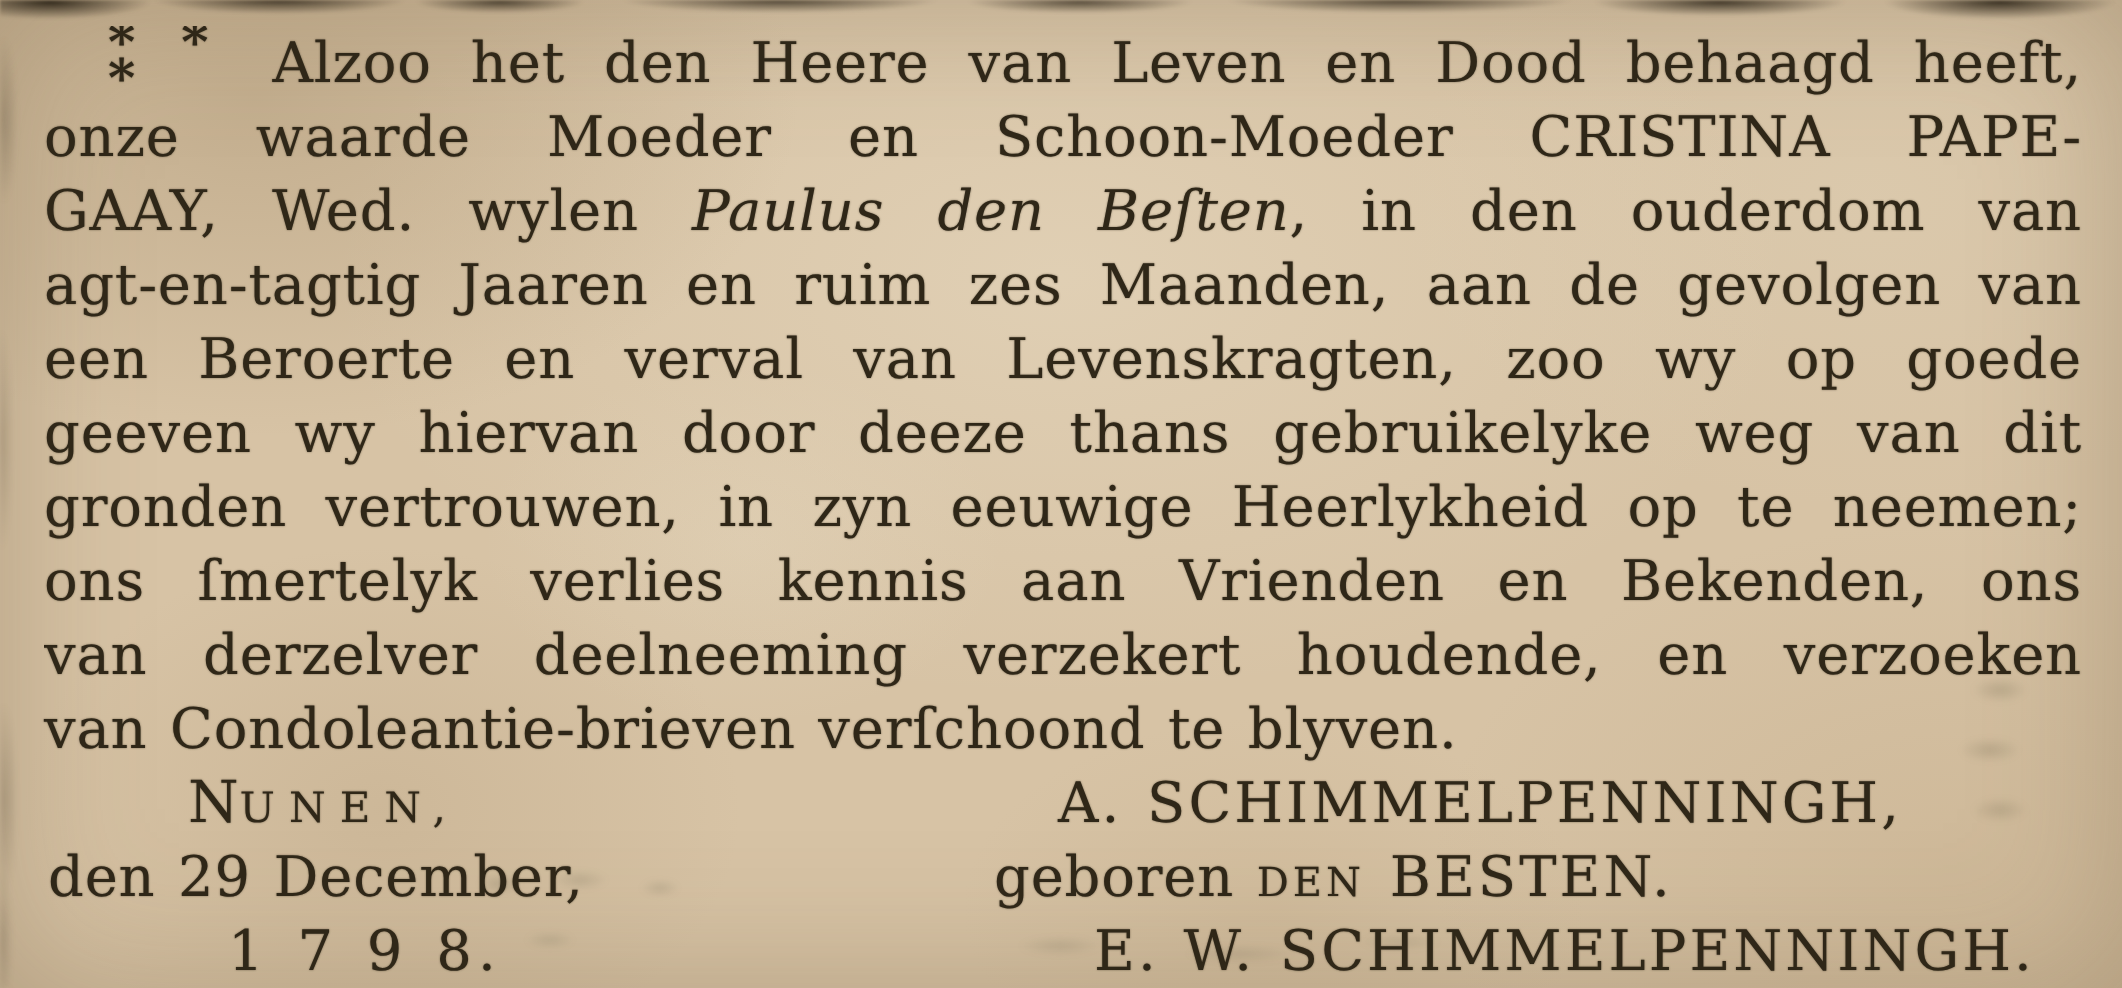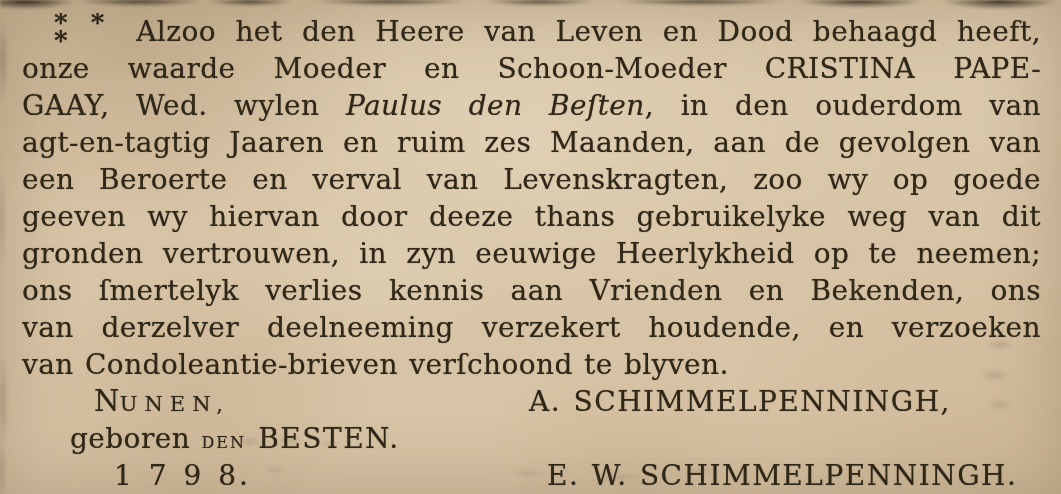--- a/index.html
+++ b/index.html
@@ -111,21 +111,21 @@
   .indent-nunen    { padding-left: 72px; }
   .indent-date     { padding-left: 2px; }
   .indent-year     { padding-left: 92px; letter-spacing: 3px; }
   .indent-name1    { padding-left: 10px; }
   .indent-born     { padding-left: 48px; }
   .indent-name2    { padding-left: 8px; }
 
   .caps-name { letter-spacing: 1.5px; }
   .place-initial { font-size: 29px; }
   .place-rest { font-size: 21px; letter-spacing: 7px; margin-top: 28px; }
-  .small-caps-word { font-size: 16px; letter-spacing: 2px; }
+  .small-caps-word { font-size: 20px; letter-spacing: 2px; }
 </style>
 </head>
 <body>
 
 <div class="paper">
 
   <div class="top-edge"></div>
   <div class="left-edge"></div>
   <div class="bleed bleed-a"></div>
   <div class="bleed bleed-b"></div>
@@ -148,20 +148,21 @@
     <div class="line just"><span>ons ſmertelyk verlies kennis aan Vrienden en Bekenden, ons</span></div>
     <div class="line just"><span>van derzelver deelneeming verzekert houdende, en verzoeken</span></div>
     <div class="line lastline"><span>van Condoleantie-brieven verſchoond te blyven.</span></div>
 
     <div class="sigrow">
       <div class="sig-left indent-nunen"><span class="place-initial">N</span><span class="place-rest">UNEN,</span></div>
       <div class="sig-right indent-name1 caps-name">A. SCHIMMELPENNINGH,</div>
     </div>
 
     <div class="sigrow">
+      <div class="sig-left indent-date">den 29 December,</div>
       <div class="sig-right indent-born"><span>geboren </span><span class="small-caps-word">DEN</span><span class="caps-name"> BESTEN.</span></div>
     </div>
 
     <div class="sigrow">
       <div class="sig-left indent-year">1 7 9 8.</div>
       <div class="sig-right indent-name2 caps-name">E. W. SCHIMMELPENNINGH.</div>
     </div>
 
   </div>
 </div>

